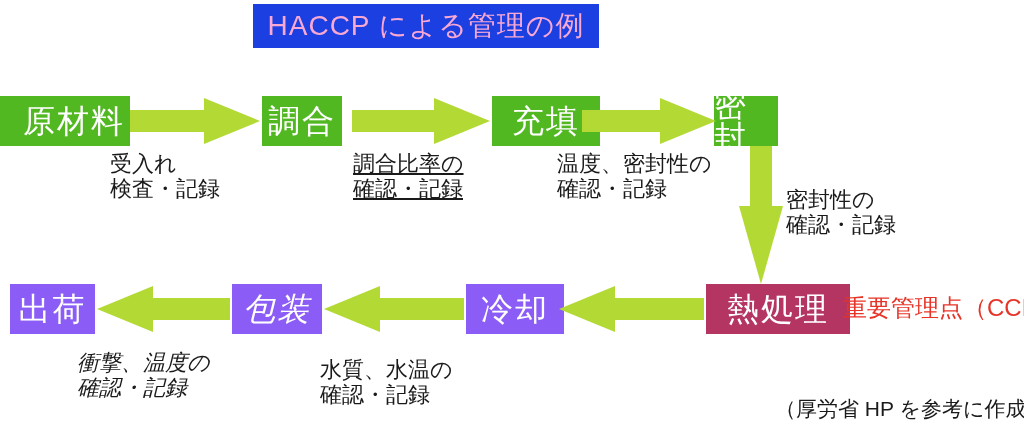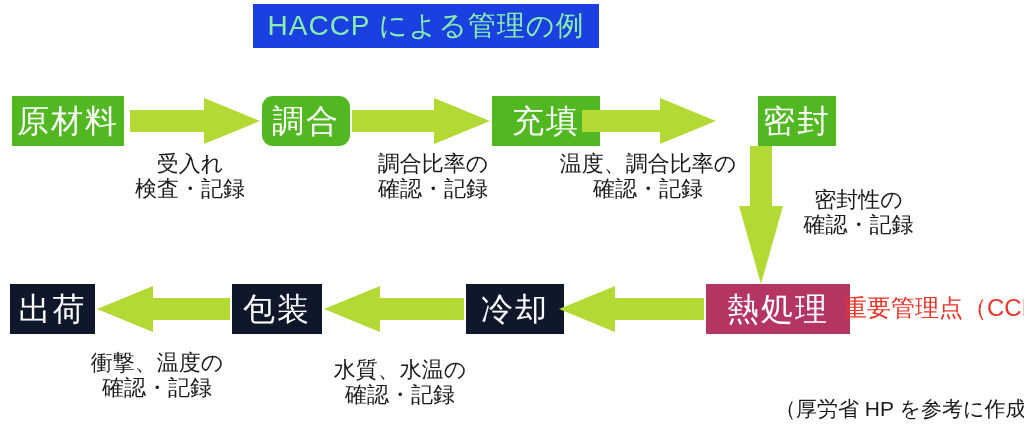--- a/index.html
+++ b/index.html
@@ -10,44 +10,44 @@
     background: #ffffff;
     font-family: "Liberation Sans", "DejaVu Sans", sans-serif;
     overflow: hidden;
     color: #1a1a1a;
   }
   .title {
     position: absolute;
     left: 253px; top: 4px;
     width: 346px; height: 44px;
     background: #1b3fe0;
-    color: #86efac;
+    color: #f9a8d4;
     font-size: 28px;
     display: flex; align-items: center; justify-content: center;
     letter-spacing: 1px;
   }
   .box {
     position: absolute;
     height: 50px;
     display: flex; align-items: center; justify-content: center;
     color: #ffffff;
     font-size: 32px;
     letter-spacing: 2px;
     line-height: 1;
   }
   .green { background: #52b822; }
-  .blue  { background: #0f172a; }
+  .blue  { background: #8b5cf6; }
   .ccpbg { background: #b43562; }
 
-  .box-raw      { left: 12px;   top: 96px; width: 112px; }
-  .box-mix      { left: 262px; top: 96px; width: 88px; border-radius: 11px; }
+  .box-raw      { left: 0px;   top: 96px; width: 112px; padding-left: 18px; }
+  .box-mix      { left: 262px; top: 96px; width: 80px; }
   .box-fill     { left: 492px; top: 96px; width: 108px; }
-  .box-seal     { left: 758px; top: 96px; width: 78px; }
+  .box-seal     { left: 714px; top: 96px; width: 64px; }
   .box-ship     { left: 10px;  top: 284px; width: 85px; }
-  .box-pack     { left: 232px; top: 284px; width: 90px; }
+  .box-pack     { left: 232px; top: 284px; width: 90px; font-style: italic; }
   .box-cool     { left: 466px; top: 284px; width: 98px; }
   .box-heat     { left: 706px; top: 284px; width: 144px; }
 
   .ar { position: absolute; height: 46px; }
   .ar .shaft { position: absolute; top: 12px; height: 22px; background: #b3d934; }
   .ar-right .shaft { left: 0; right: 50px; }
   .ar-right .head {
     position: absolute; right: 0; top: 0; width: 0; height: 0;
     border-top: 23px solid transparent;
     border-bottom: 23px solid transparent;
@@ -73,29 +73,29 @@
     position: absolute; left: 0; top: 60px; width: 0; height: 0;
     border-left: 22px solid transparent;
     border-right: 22px solid transparent;
     border-top: 78px solid #b3d934;
   }
 
   .note {
     position: absolute;
     font-size: 22px;
     line-height: 1.13;
-    text-align: center;
+    text-align: left;
     white-space: pre-line;
     color: #1a1a1a;
   }
   .n1 { left: 110px; top: 152px; width: 160px; }
-  .n2 { left: 353px; top: 152px; width: 160px; }
+  .n2 { left: 353px; top: 152px; width: 160px; text-decoration: underline; }
   .n3 { left: 557px; top: 152px; width: 182px; }
   .nseal { left: 786px; top: 188px; width: 145px; }
-  .bn1 { left: 77px;  top: 351px; width: 160px; }
+  .bn1 { left: 77px;  top: 351px; width: 160px; font-style: italic; }
   .bn2 { left: 320px; top: 358px; width: 160px; }
   .bn3 { left: 518px; top: 349px; width: 200px; }
 
   .ccp-text {
     position: absolute;
     left: 843px; top: 292px;
     font-size: 24px;
     color: #e73428;
     white-space: nowrap;
   }
@@ -129,21 +129,21 @@
   </div>
   <div class="ar ar-right a3">
     <div class="shaft"></div>
     <div class="head"></div>
   </div>
 
   <div class="note n1">受入れ
 検査・記録</div>
   <div class="note n2">調合比率の
 確認・記録</div>
-  <div class="note n3">温度、調合比率の
+  <div class="note n3">温度、密封性の
 確認・記録</div>
 
   <div class="ar-down">
     <div class="shaft"></div>
     <div class="head"></div>
   </div>
   <div class="note nseal">密封性の
 確認・記録</div>
 
   <div class="box blue  box-ship">出荷</div>

